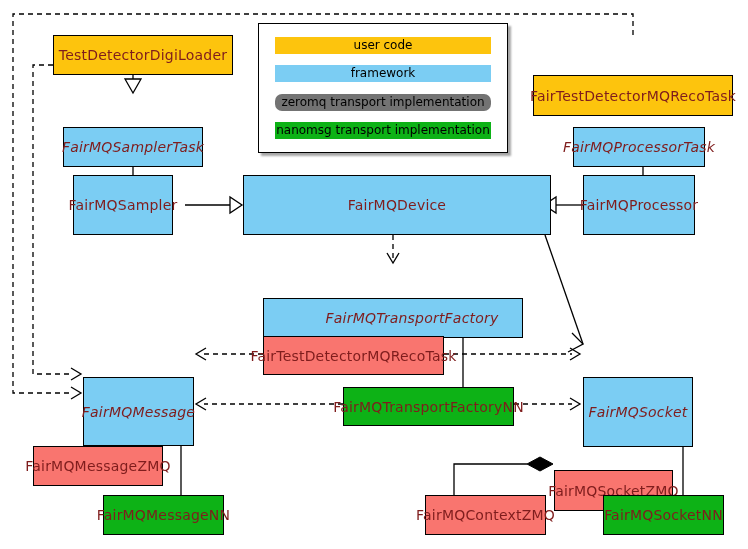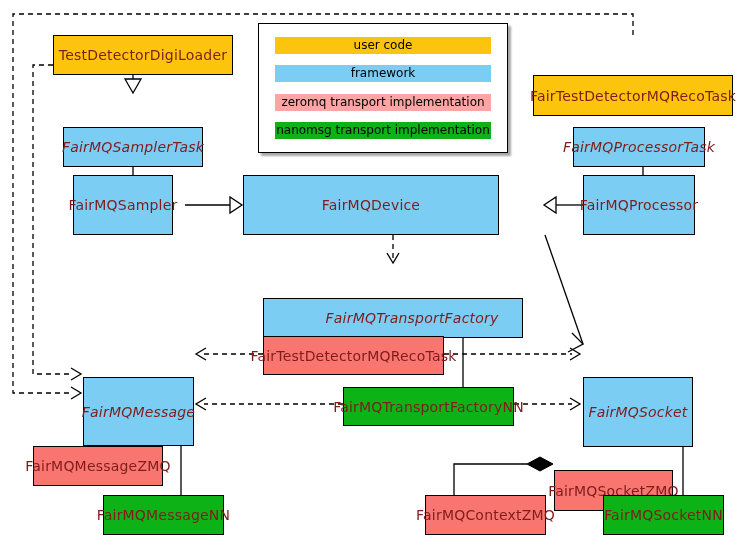--- a/index.html
+++ b/index.html
@@ -97,35 +97,35 @@
       <polygon points="586,431 602,431 594,416"></polygon>
       <polygon points="675,431 691,431 683,416"></polygon>
     </g>
 
     <polygon points="527,464 540,457 553,464 540,471" fill="#000" stroke="#000"></polygon>
   </svg>
 
   <div class="legend">
     <div class="legend-row" style="background: rgb(253, 196, 13);">user code</div>
     <div class="legend-row" style="background: rgb(123, 205, 243);">framework</div>
-    <div class="legend-row" style="background: #fca5a5;">zeromq transport implementation</div>
+    <div class="legend-row" style="background: #737373; border-radius: 7px;">zeromq transport implementation</div>
     <div class="legend-row" style="background: rgb(13, 178, 22);">nanomsg transport implementation</div>
   </div>
 
   <div class="node" style="left: 53px; top: 35px; width: 180px; height: 40px; background: rgb(253, 196, 13);">TestDetectorDigiLoader</div>
 
   <div class="node" style="left: 533px; top: 35px; width: 200px; height: 41px; background: rgb(253, 196, 13); margin-top: 40px;">FairTestDetectorMQRecoTask</div>
 
   <div class="node abstract" style="left: 63px; top: 95px; width: 140px; height: 40px; background: rgb(123, 205, 243);">FairMQSamplerTask</div>
 
   <div class="node abstract" style="left: 573px; top: 95px; width: 132px; height: 40px; background: rgb(123, 205, 243);">FairMQProcessorTask</div>
 
   <div class="node" style="left: 73px; top: 175px; width: 100px; height: 60px; background: rgb(123, 205, 243);">FairMQSampler</div>
 
-  <div class="node" style="left: 243px; top: 175px; width: 256px; height: 60px; background: rgb(123, 205, 243);">FairMQDevice</div>
+  <div class="node" style="left: 243px; top: 175px; width: 308px; height: 60px; background: rgb(123, 205, 243);">FairMQDevice</div>
 
   <div class="node" style="left: 583px; top: 175px; width: 112px; height: 60px; background: rgb(123, 205, 243);">FairMQProcessor</div>
 
   <div class="node abstract" style="left: 263px; top: 266px; width: 260px; height: 40px; background: rgb(123, 205, 243); padding-left: 38px;">FairMQTransportFactory</div>
 
   <div class="node abstract" style="left: 83px; top: 345px; width: 111px; height: 69px; background: rgb(123, 205, 243);">FairMQMessage</div>
 
   <div class="node abstract" style="left: 583px; top: 345px; width: 110px; height: 70px; background: rgb(123, 205, 243);">FairMQSocket</div>
 
   <div class="node" style="left: 263px; top: 336px; width: 181px; height: 39px; background: rgb(249, 117, 111);">FairTestDetectorMQRecoTask</div>

